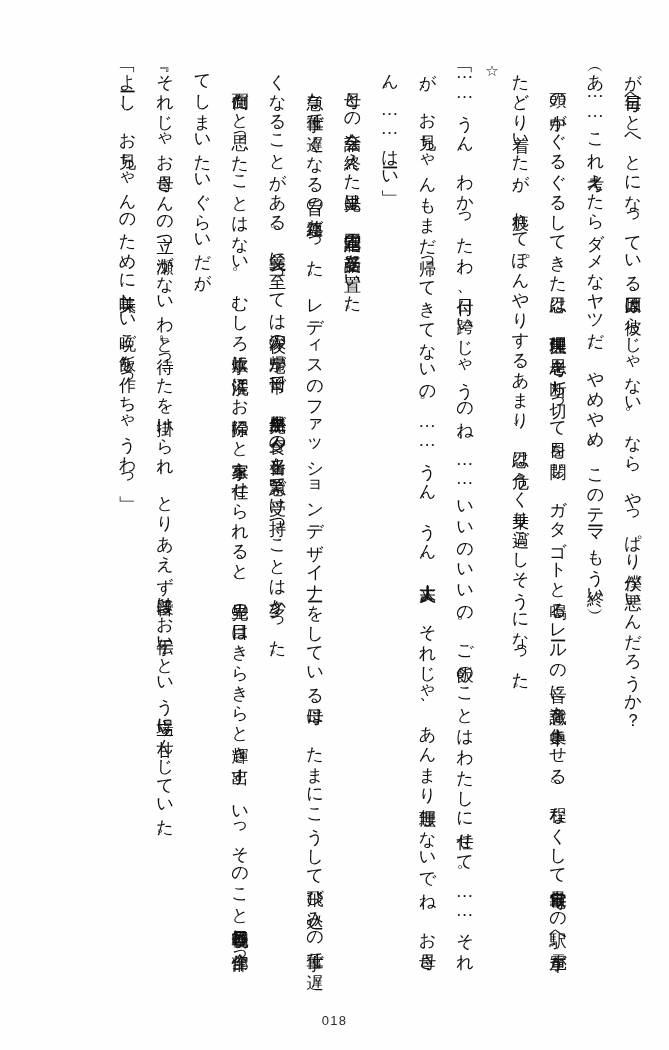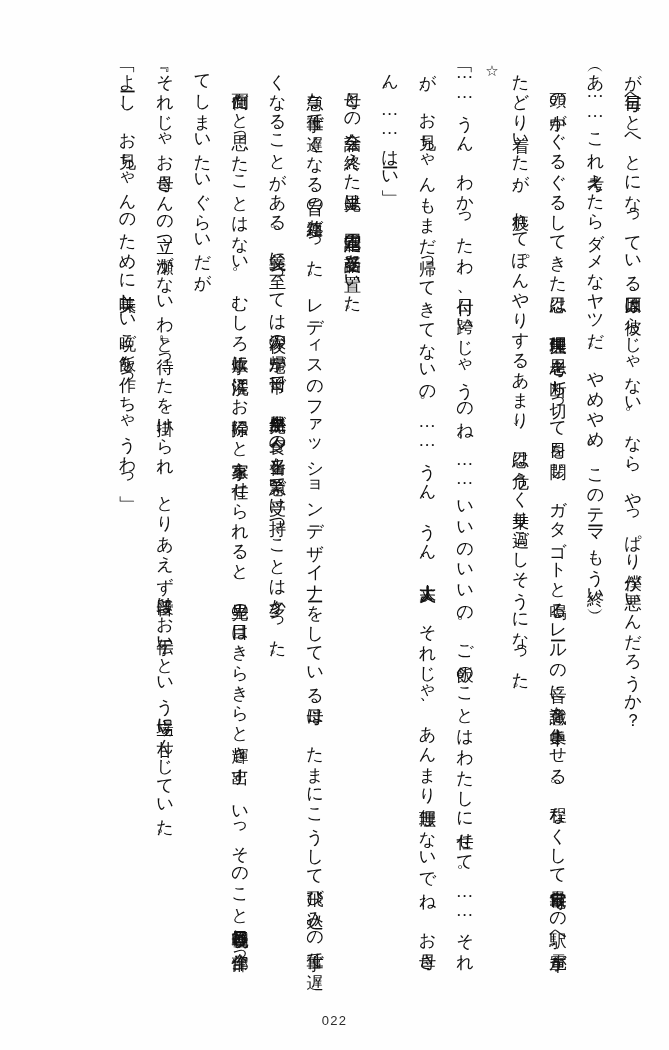--- a/index.html
+++ b/index.html
@@ -74,15 +74,15 @@
     <p>　頭の中がぐるぐるしてきた忍は、無理矢理に思考を断ち切って目を閉じ、ガタゴトと鳴るレールの音に意識を集中させる。程なくして自宅最寄りの駅へ電車がたどり着いたが、疲れてぽんやりするあまり、忍は危うく乗り過ごしそうになった。</p>
     <p class="marker star">☆</p>
     <p>「……うん、わかったわ。日付、跨いじゃうのね。……いいのいいの。ご飯のことはわたしに任せて。……それが、お兄ちゃんもまだ帰ってきてないの。……うん、うん、大丈夫よ。それじゃ、あんまり無理しないでね、お母さん。……はーい」</p>
     <p>　母との会話を終えた光里は、固定電話の受話器を置いた。</p>
     <p>　急な仕事で遅くなる旨の連絡だった。レディスのファッションデザイナーをしている母は、たまにこうして飛び込みの仕事で遅くなることがある。義父に至っては深夜の帰宅が日常で、自然光里が夕食の当番を緊急で受け持つことは多かった。</p>
     <p>　面倒だと思ったことはない。むしろ炊事に洗濯にお掃除にと家事を任せられると、光里の目はきらきらと輝き出す。いっそのこと毎日朝昼晩と全部作ってしまいたいぐらいだが、</p>
     <p>『それじゃお母さんの立つ瀬がないわ』と待ったを掛けられ、とりあえず普段はお手伝いという立場に甘んじていた。</p>
     <p>「よーし、お兄ちゃんのために美味しい晩ご飯を作っちゃうわっ」</p>
   </div>
 
-  <div id="page-number">022</div>
+  <div id="page-number">018</div>
 
 </div>
 
 </body></html>

